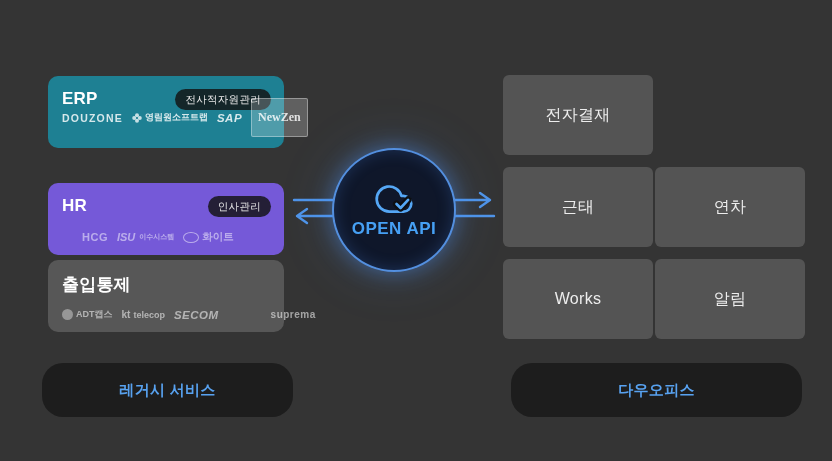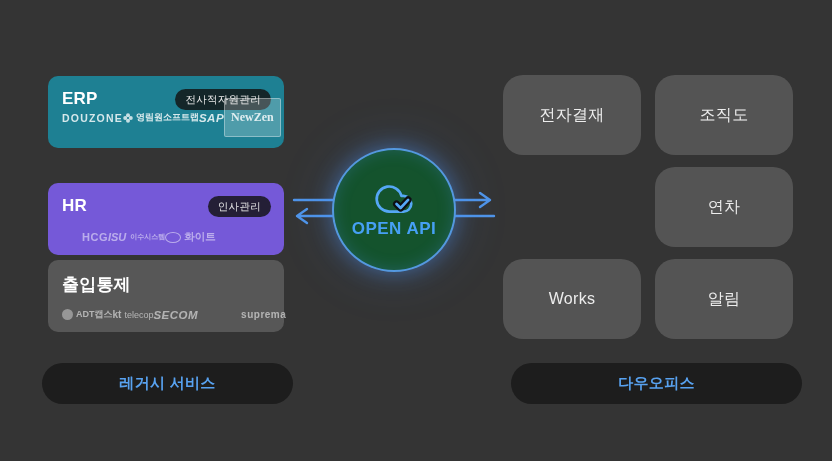--- a/index.html
+++ b/index.html
@@ -20,21 +20,21 @@
   .card.access{top:260px;background:#575757;}
   .card-title{font-size:17px;font-weight:bold;color:#ffffff;letter-spacing:.2px;}
   .badge{
     position:absolute;top:13px;right:13px;
     background:rgba(18,18,18,.82);color:#e9e9e9;
     font-size:10.5px;line-height:1;padding:5px 10px;border-radius:11px;
     letter-spacing:.3px;
   }
   .logo-row{
     position:absolute;left:14px;right:10px;bottom:11px;
-    display:flex;align-items:center;white-space:nowrap;
+    display:flex;align-items:center;gap:9px;white-space:nowrap;
   }
   .logo{display:inline-flex;align-items:center;gap:3px;}
   
   .erp .logo-row{color:rgba(255,255,255,.82);}
   .lg-douzone{font-weight:bold;font-size:10.5px;letter-spacing:1.2px;}
   .lg-ylw{font-size:9px;font-weight:bold;}
   .lg-sap{font-style:italic;font-weight:bold;font-size:11.5px;letter-spacing:.5px;}
   .lg-newzen{
     font-family:"Liberation Serif","DejaVu Serif",serif;font-weight:bold;font-size:12px;
     background:rgba(255,255,255,.22);border:1px solid rgba(255,255,255,.35);
@@ -51,48 +51,48 @@
     border:1.5px solid rgba(255,255,255,.5);display:inline-block;
   }
   
   .access .logo-row{color:rgba(255,255,255,.55);}
   .lg-adt{font-size:9px;font-weight:bold;}
   .circle-icon{
     width:11px;height:11px;border-radius:50%;
     background:rgba(255,255,255,.38);display:inline-block;
   }
   .lg-kt b{font-weight:bold;font-size:10px;}
-  .lg-kt span{font-size:9px;}
+  .lg-kt span{font-size:9px;font-weight:bold;}
   .lg-secom{font-weight:bold;font-size:11.5px;font-style:italic;letter-spacing:.5px;}
   .lg-suprema{font-weight:bold;font-size:10px;letter-spacing:.5px;margin-left:43px;}
 
   
   .pill{
-    position:absolute;top:363px;height:41px;border-radius:21px;
+    position:absolute;top:363px;height:54px;border-radius:21px;
     background:#1d1d1d;display:flex;align-items:center;justify-content:center;
     color:#58a2f0;font-size:15px;font-weight:bold;letter-spacing:.3px;
   }
   .pill.legacy{left:42px;width:251px;}
   .pill.daou{left:511px;width:291px;}
 
   
   .arrows{position:absolute;left:0;top:0;pointer-events:none;}
   .hub{
     position:absolute;left:332px;top:148px;width:124px;height:124px;border-radius:50%;
-    background:#14532d;
+    background:#0f172a;
     border:2px solid rgba(95,165,255,.85);
     box-shadow:0 0 22px rgba(80,150,255,.45),0 0 55px rgba(80,150,255,.18),inset 0 0 16px rgba(80,150,255,.22);
     display:flex;flex-direction:column;align-items:center;justify-content:center;gap:5px;
     box-sizing:border-box;
   }
   .hub-label{color:#46a0f4;font-size:17px;font-weight:bold;letter-spacing:.5px;}
 
   
   .svc{
-    position:absolute;width:138px;height:80px;border-radius:20px;
+    position:absolute;width:150px;height:80px;border-radius:6px;
     background:#545454;display:flex;align-items:center;justify-content:center;
     color:#ededed;font-size:16px;letter-spacing:.3px;
   }
   .svc.r0c0{left:503px;top:75px;}  .svc.r0c1{left:655px;top:75px;}
   .svc.r1c0{left:503px;top:167px;} .svc.r1c1{left:655px;top:167px;}
   .svc.r2c0{left:503px;top:259px;} .svc.r2c1{left:655px;top:259px;}
 </style>
 </head>
 <body>
 
@@ -163,21 +163,21 @@
   <div class="hub">
     <svg width="40" height="33" viewBox="0 0 24 21">
       <path d="M18 9.5h-1.26A8 8 0 1 0 9 19.5h9a5 5 0 0 0 0-10z" fill="none" stroke="#55a7f5" stroke-width="1.7" stroke-linecap="round" stroke-linejoin="round"></path>
       <path d="M13.6 14.6l2.6 2.6 4.8-5.2" fill="none" stroke="#0d0f12" stroke-width="4.5" stroke-linecap="round" stroke-linejoin="round"></path>
       <path d="M13.6 14.6l2.6 2.6 4.8-5.2" fill="none" stroke="#55a7f5" stroke-width="1.7" stroke-linecap="round" stroke-linejoin="round"></path>
     </svg>
     <div class="hub-label">OPEN API</div>
   </div>
 
   <div class="svc r0c0">전자결재</div>
-  <div class="svc r0c1">조직도</div>
+  <div class="svc r1c0">근태</div>
   <div class="svc r1c1">연차</div>
   <div class="svc r2c0">Works</div>
   <div class="svc r2c1">알림</div>
 
   <div class="pill legacy">레거시 서비스</div>
   <div class="pill daou">다우오피스</div>
 
 </div>
 
 </body></html>

